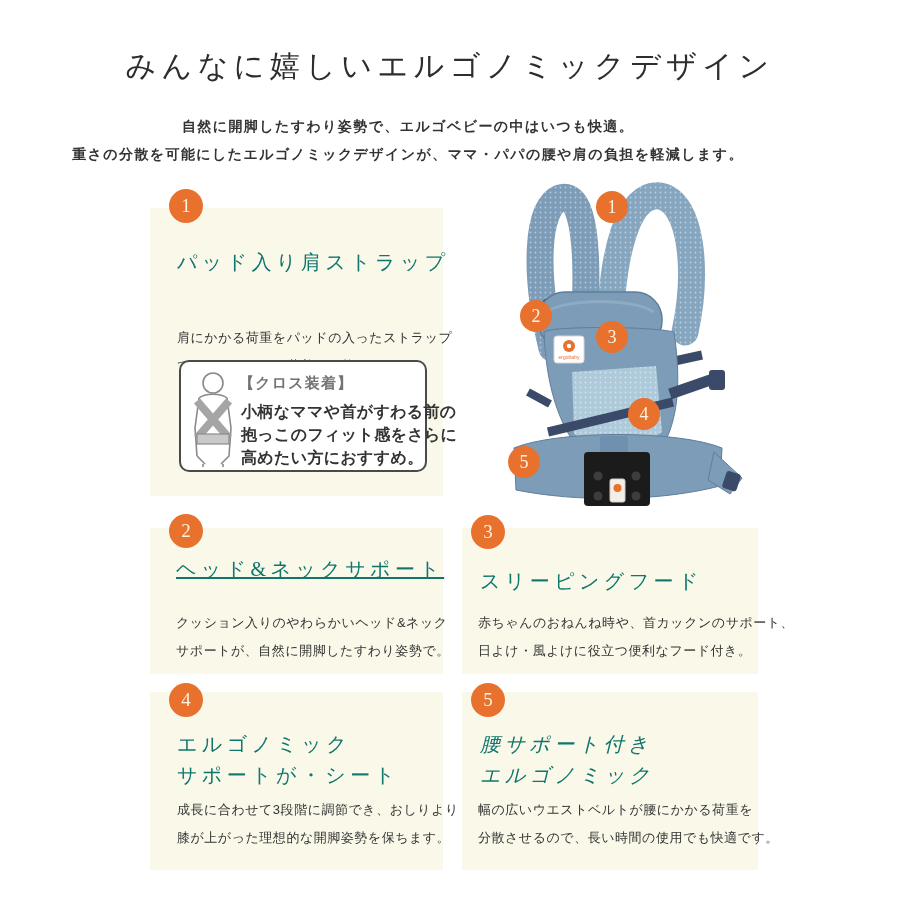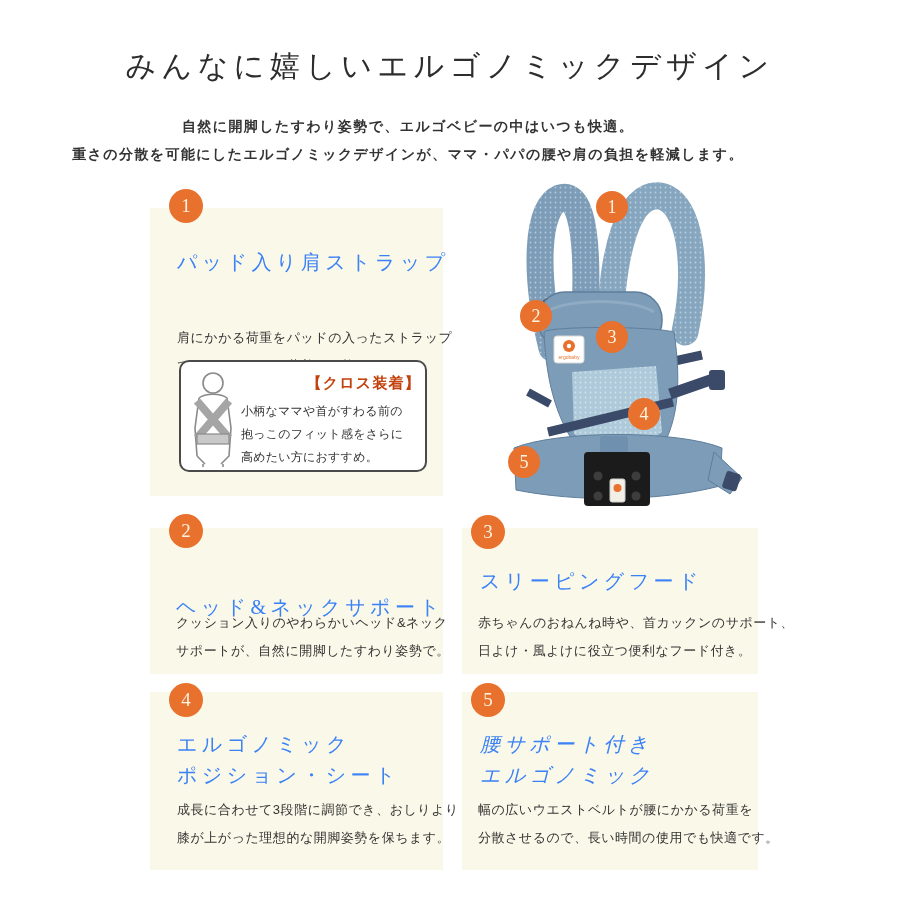--- a/index.html
+++ b/index.html
@@ -20,30 +20,30 @@
   .panel.p5{left:462px;top:692px;width:296px;height:178px;}
   
   .circle{position:absolute;width:34px;height:34px;border-radius:50%;background:#E8712E;
           color:#FBF3E2;font-family:"Liberation Serif","DejaVu Serif",serif;font-size:19px;
           display:flex;align-items:center;justify-content:center;}
   .marker{position:absolute;width:32px;height:32px;border-radius:50%;background:#E8712E;
           color:#FBF3E2;font-family:"Liberation Serif","DejaVu Serif",serif;font-size:18px;
           display:flex;align-items:center;justify-content:center;}
   
   .f-heading{position:absolute;font-family:"Liberation Serif","DejaVu Serif",serif;
-             font-size:20px;font-weight:500;letter-spacing:0.22em;line-height:31px;color:#3b82f6;white-space:nowrap;}
+             font-size:20px;font-weight:500;letter-spacing:0.22em;line-height:31px;color:#0f766e;white-space:nowrap;}
   .f-body{position:absolute;font-size:13px;font-weight:500;letter-spacing:0.04em;
           line-height:28px;color:#333;white-space:nowrap;}
   
   .cross-box{position:absolute;left:179px;top:360px;width:248px;height:112px;background:#ffffff;
              border:2px solid #4a4a4a;border-radius:10px;box-sizing:border-box;}
-  .cross-title{position:absolute;left:58px;top:12px;width:182px;text-align:right;
+  .cross-title{position:absolute;left:58px;top:12px;width:182px;text-align:left;
                font-family:"Liberation Serif","DejaVu Serif",serif;font-weight:bold;
-               font-size:15px;letter-spacing:0.08em;color:#c2410c;white-space:nowrap;}
-  .cross-body{position:absolute;left:60px;top:38px;font-size:12px;font-weight:400;
+               font-size:15px;letter-spacing:0.08em;color:#737373;white-space:nowrap;}
+  .cross-body{position:absolute;left:60px;top:38px;font-size:16px;font-weight:700;
               line-height:23px;letter-spacing:0.02em;color:#333;white-space:nowrap;}
   .cross-fig{position:absolute;left:4px;top:6px;}
   
   .photo{position:absolute;left:488px;top:180px;width:260px;height:328px;}
 </style>
 </head>
 <body>
 
 <div class="page">
 
@@ -141,37 +141,37 @@
     </svg>
   </div>
 
   <div class="marker" style="left:596px;top:191px;">1</div>
   <div class="marker" style="left:520px;top:300px;">2</div>
   <div class="marker" style="left:596px;top:321px;">3</div>
   <div class="marker" style="left:628px;top:398px;">4</div>
   <div class="marker" style="left:508px;top:446px;">5</div>
 
   <div class="circle" style="left:169px;top:514px;">2</div>
-  <div class="f-heading" style="left:176px;top:592px;">ヘッド&amp;ネックサポート</div>
+  <div class="f-heading" style="left:176px;top:554px;text-decoration:underline;">ヘッド&amp;ネックサポート</div>
   <div class="f-body" style="left:176px;top:609px;">
     <div>クッション入りのやわらかいヘッド&amp;ネック</div>
     <div>サポートが、自然に開脚したすわり姿勢で。</div>
   </div>
 
   <div class="circle" style="left:471px;top:515px;">3</div>
   <div class="f-heading" style="left:480px;top:566px;">スリーピングフード</div>
   <div class="f-body" style="left:478px;top:609px;">
     <div>赤ちゃんのおねんね時や、首カックンのサポート、</div>
     <div>日よけ・風よけに役立つ便利なフード付き。</div>
   </div>
 
   <div class="circle" style="left:169px;top:683px;">4</div>
   <div class="f-heading" style="left:177px;top:729px;">
     <div>エルゴノミック</div>
-    <div>ポジション・シート</div>
+    <div>サポートが・シート</div>
   </div>
   <div class="f-body" style="left:177px;top:796px;">
     <div>成長に合わせて3段階に調節でき、おしりより</div>
     <div>膝が上がった理想的な開脚姿勢を保ちます。</div>
   </div>
 
   <div class="circle" style="left:471px;top:683px;">5</div>
   <div class="f-heading" style="left:480px;top:729px;font-style:italic;">
     <div>腰サポート付き</div>
     <div>エルゴノミック</div>

